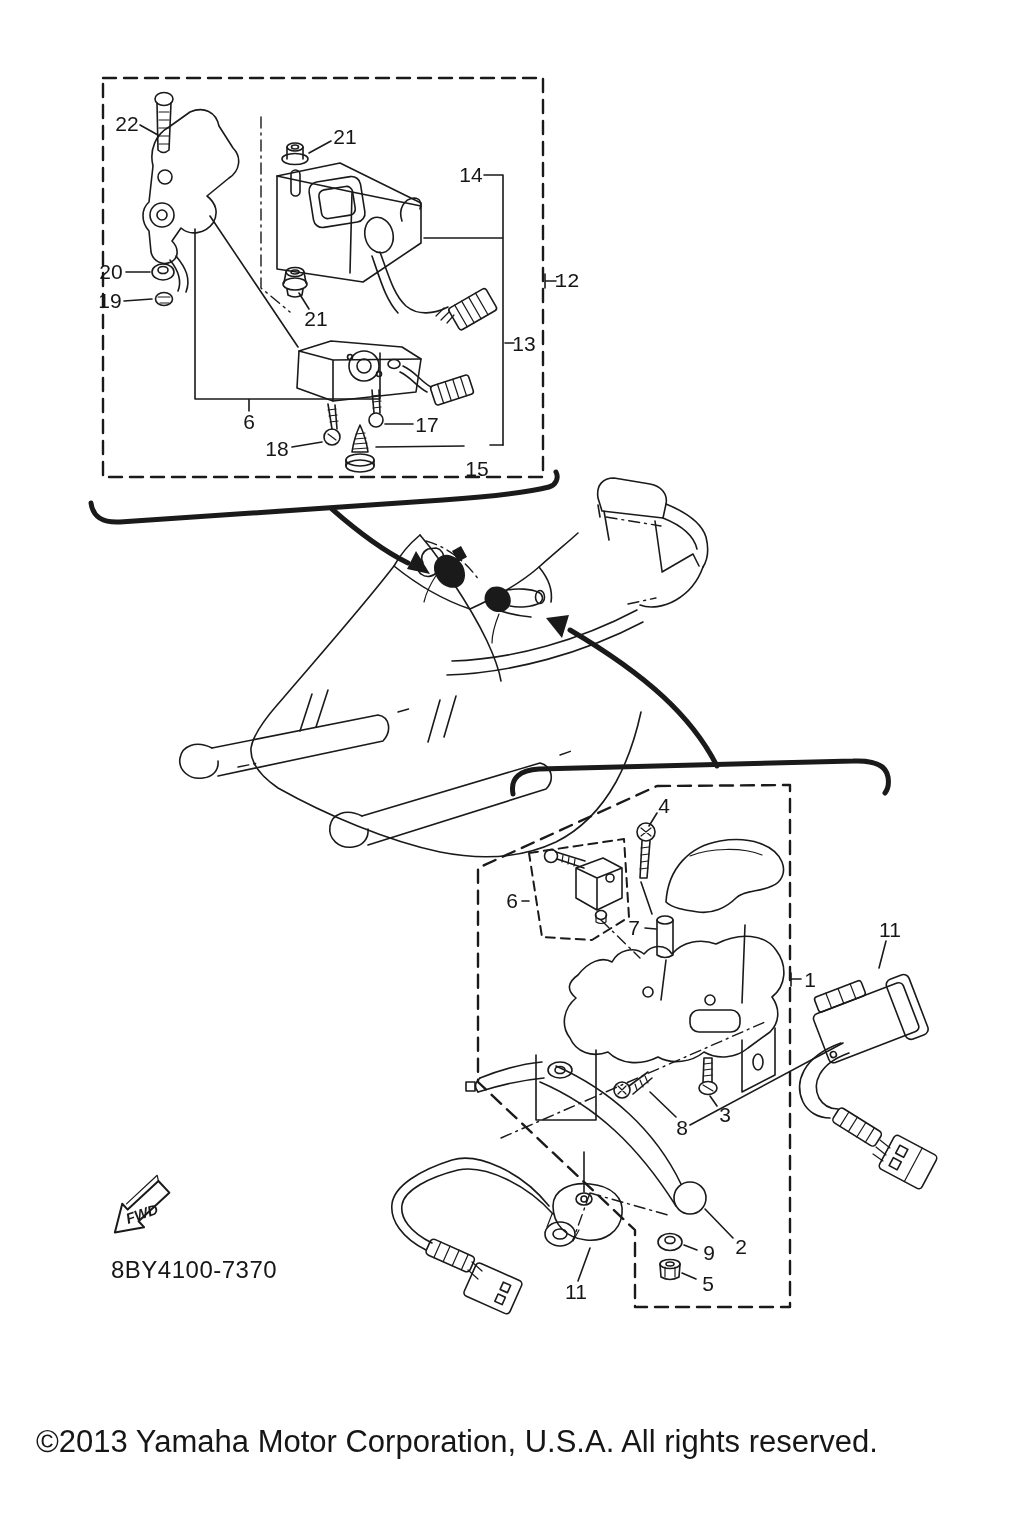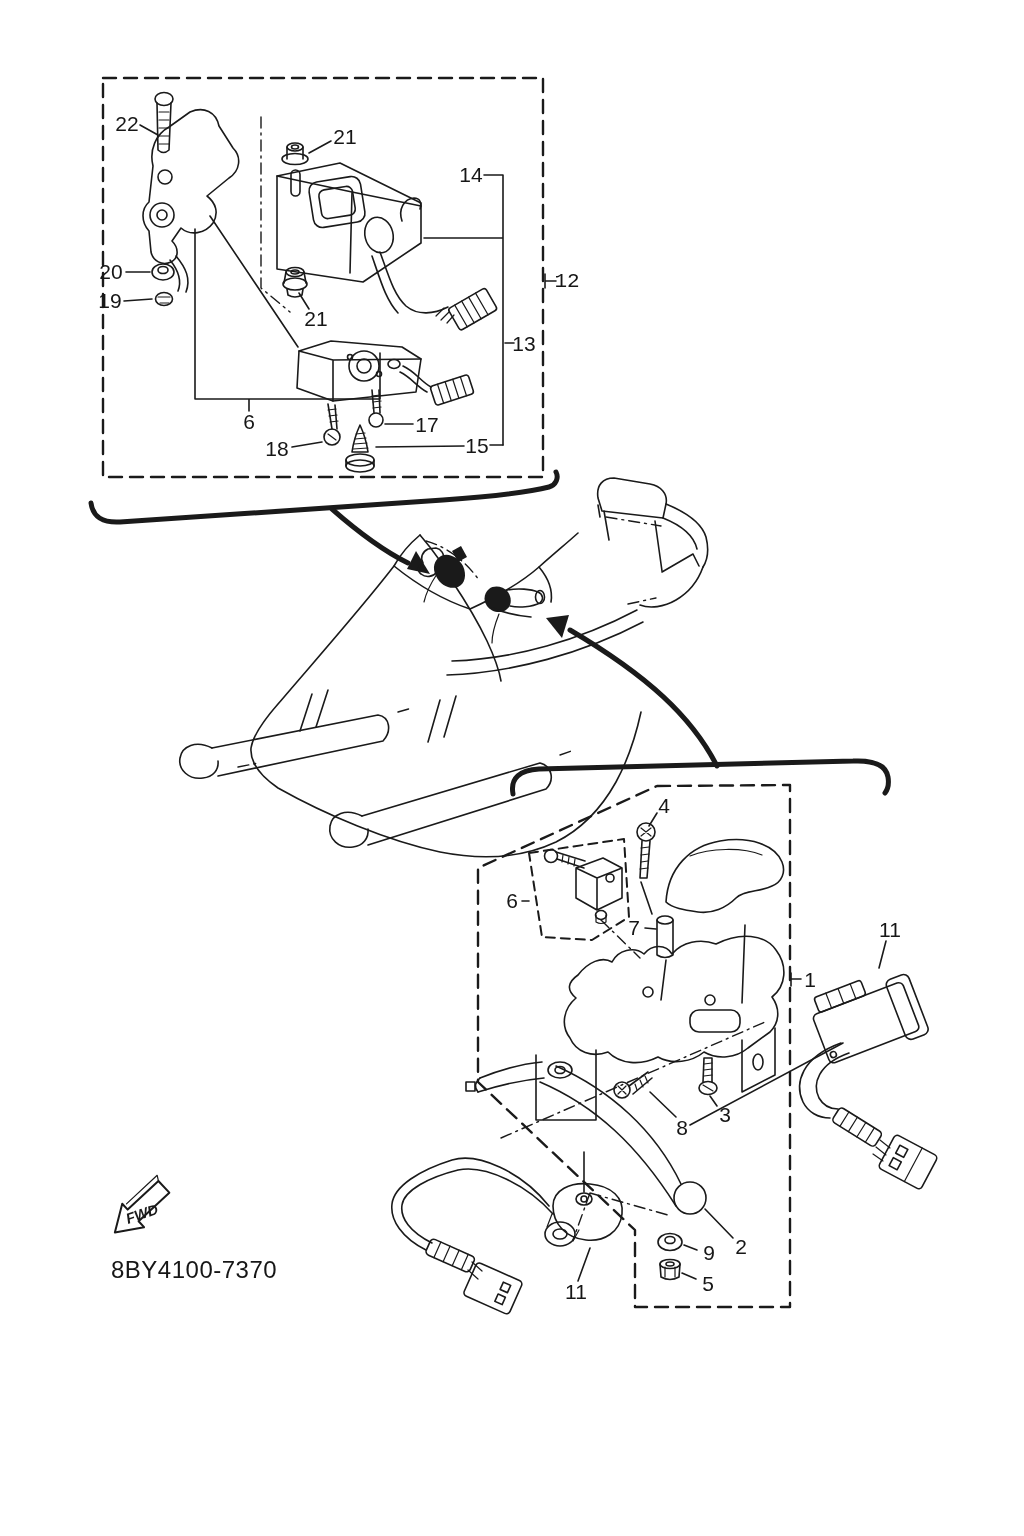--- a/index.html
+++ b/index.html
@@ -354,28 +354,29 @@
       <span class="callout" style="left: 345px; top: 136px;">21</span>
       <span class="callout" style="left: 471px; top: 174px;">14</span>
       <span class="callout" style="left: 567px; top: 281px; font-family: Liberation Mono, monospace;">12</span>
       <span class="callout" style="left: 524px; top: 343px; text-align: center;">13</span>
       <span class="callout" style="left: 111px; top: 271px;">20</span>
       <span class="callout" style="left: 110px; top: 300px;">19</span>
       <span class="callout" style="left: 316px; top: 318px;">21</span>
       <span class="callout" style="left: 249px; top: 421px;">6</span>
       <span class="callout" style="left: 277px; top: 448px;">18</span>
       <span class="callout" style="left: 427px; top: 424px;">17</span>
-      <span class="callout" style="left: 477px; top: 445px;">15</span>
+      <span class="callout" style="left: 477px; top: 468px;">15</span>
       <span class="callout" style="left: 664px; top: 805px;">4</span>
       <span class="callout" style="left: 512px; top: 900px;">6</span>
       <span class="callout" style="left: 634px; top: 927px;">7</span>
       <span class="callout" style="left: 810px; top: 979px;">1</span>
       <span class="callout" style="left: 890px; top: 929px;">11</span>
       <span class="callout" style="left: 725px; top: 1114px;">3</span>
       <span class="callout" style="left: 682px; top: 1127px;">8</span>
       <span class="callout" style="left: 741px; top: 1246px;">2</span>
       <span class="callout" style="left: 709px; top: 1252px;">9</span>
       <span class="callout" style="left: 708px; top: 1283px;">5</span>
       <span class="callout" style="left: 576px; top: 1291px; text-align: center;">11</span>
     </div>
 
   <div id="partcode">8BY4100-7370</div>
+  <div id="copyright">©2013 Yamaha Motor Corporation, U.S.A. All rights reserved.</div>
 </div>
 
 </body></html>

